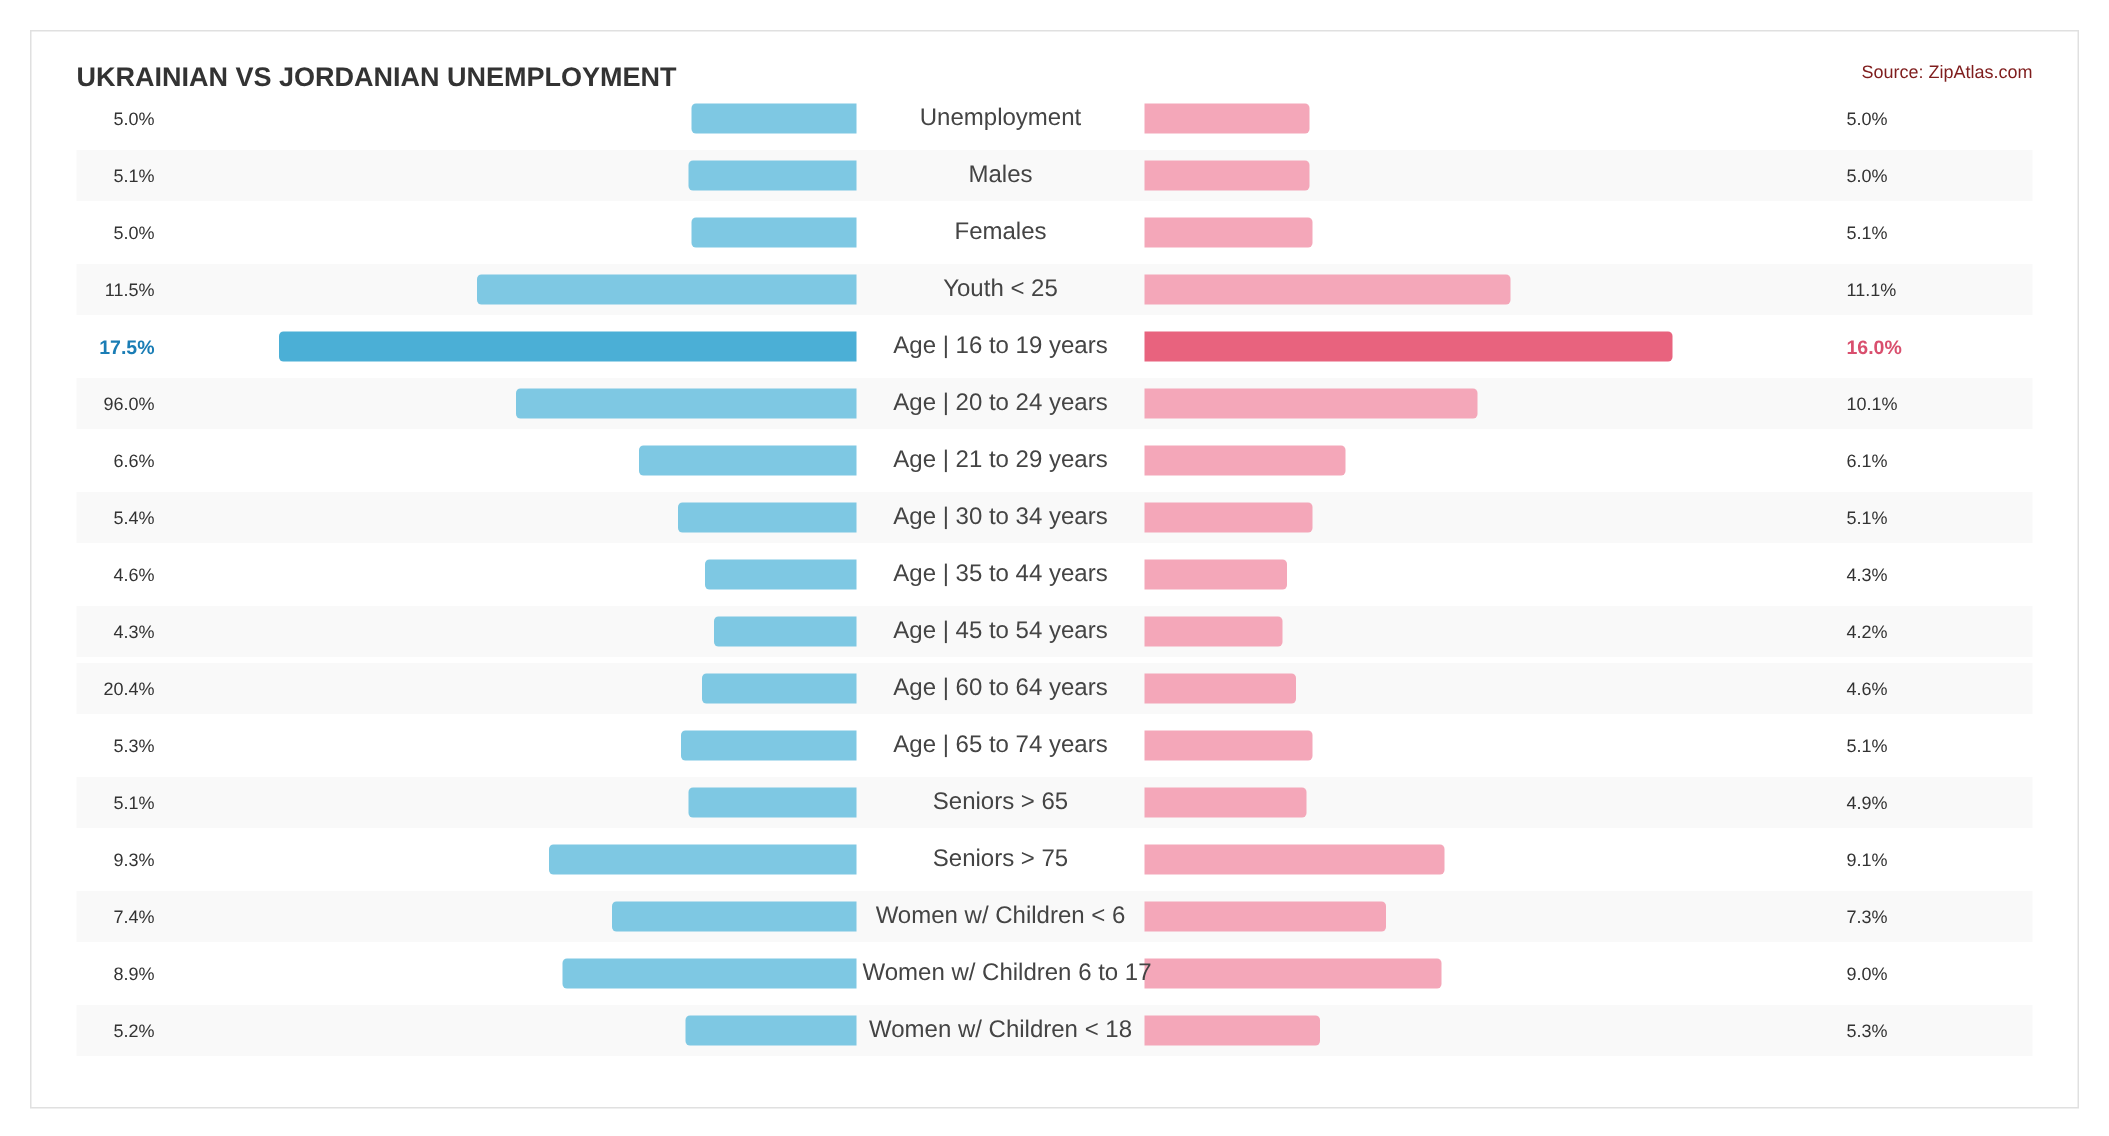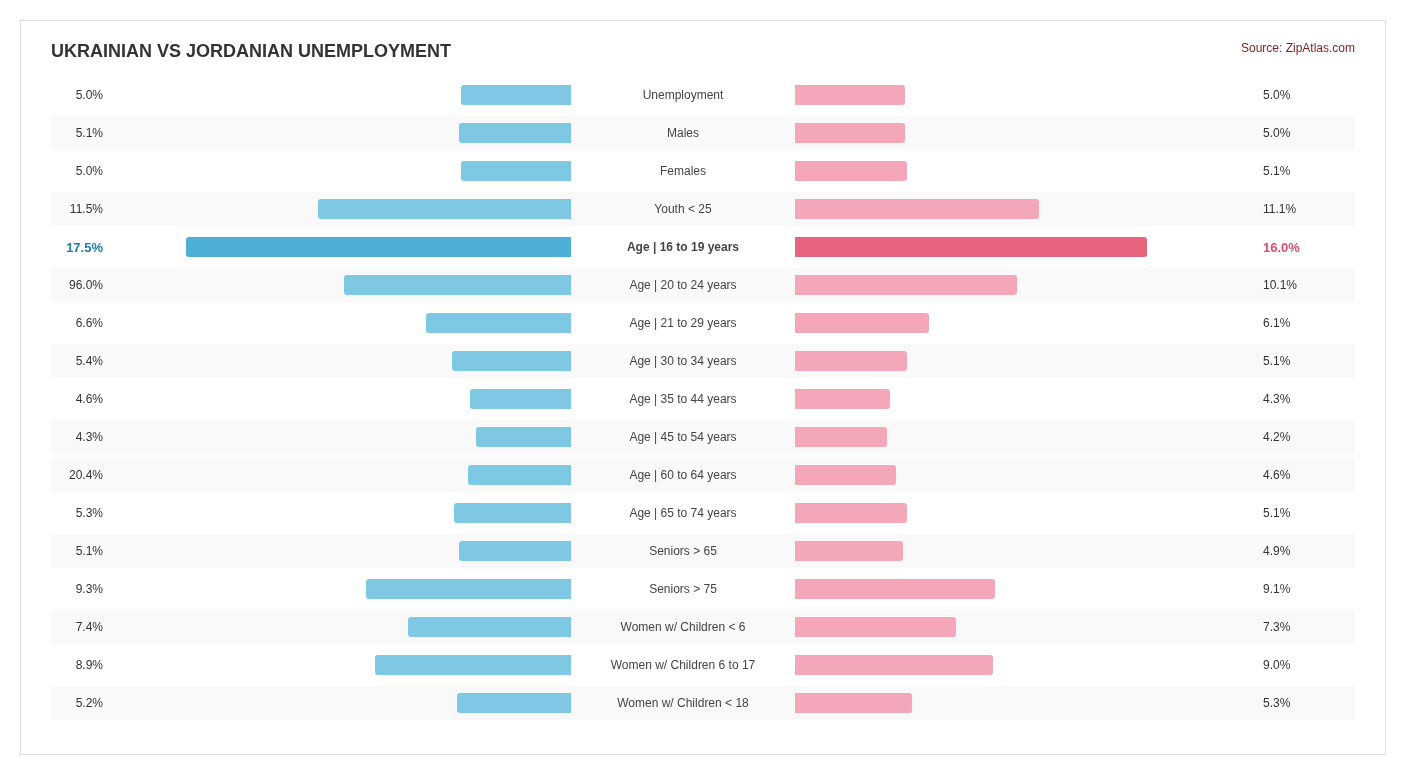--- a/index.html
+++ b/index.html
@@ -14,21 +14,20 @@
       width: 1366px;
       margin: 0 auto;
       background: #fff;
       border: 1px solid #e0e0e0;
       padding: 20px 30px 30px 30px;
     }
     .chart-header {
       display: flex;
       justify-content: space-between;
       align-items: flex-start;
-      margin-bottom: 16px;
     }
     .chart-title {
       font-size: 18px;
       font-weight: bold;
       text-transform: uppercase;
       color: #333;
     }
     .chart-source {
       font-size: 12px;
       color: #7f1d1d;
@@ -64,23 +63,23 @@
       justify-content: flex-end;
       align-items: center;
       flex-shrink: 0;
     }
     .left-bar {
       height: 20px;
       background: #7ec8e3;
       border-radius: 3px 0 0 3px;
     }
     .label-cell {
-      width: 224px;
+      width: 192px;
       text-align: center;
-      font-size: 12px;
+      font-size: 16px;
       color: #444;
       flex-shrink: 0;
       z-index: 1;
       padding: 0 4px;
       white-space: nowrap;
     }
     .right-bar-area {
       width: 460px;
       display: flex;
       justify-content: flex-start;
@@ -100,21 +99,21 @@
       padding-left: 8px;
       flex-shrink: 0;
     }
     .highlight-left {
       background: #4bafd6 !important;
     }
     .highlight-right {
       background: #e8637e !important;
     }
     .highlight-label {
-      font-weight: bold;
+      font-weight: normal;
     }
     .left-val-highlight { font-weight: bold; color: #1a7db5; font-size: 13px; }
     .right-val-highlight { font-weight: bold; color: #d94f6e; font-size: 13px; }
   </style>
 </head>
 <body>
 
 <div class="chart-container">
   <div class="chart-header">
     <div class="chart-title">UKRAINIAN VS JORDANIAN UNEMPLOYMENT</div>

